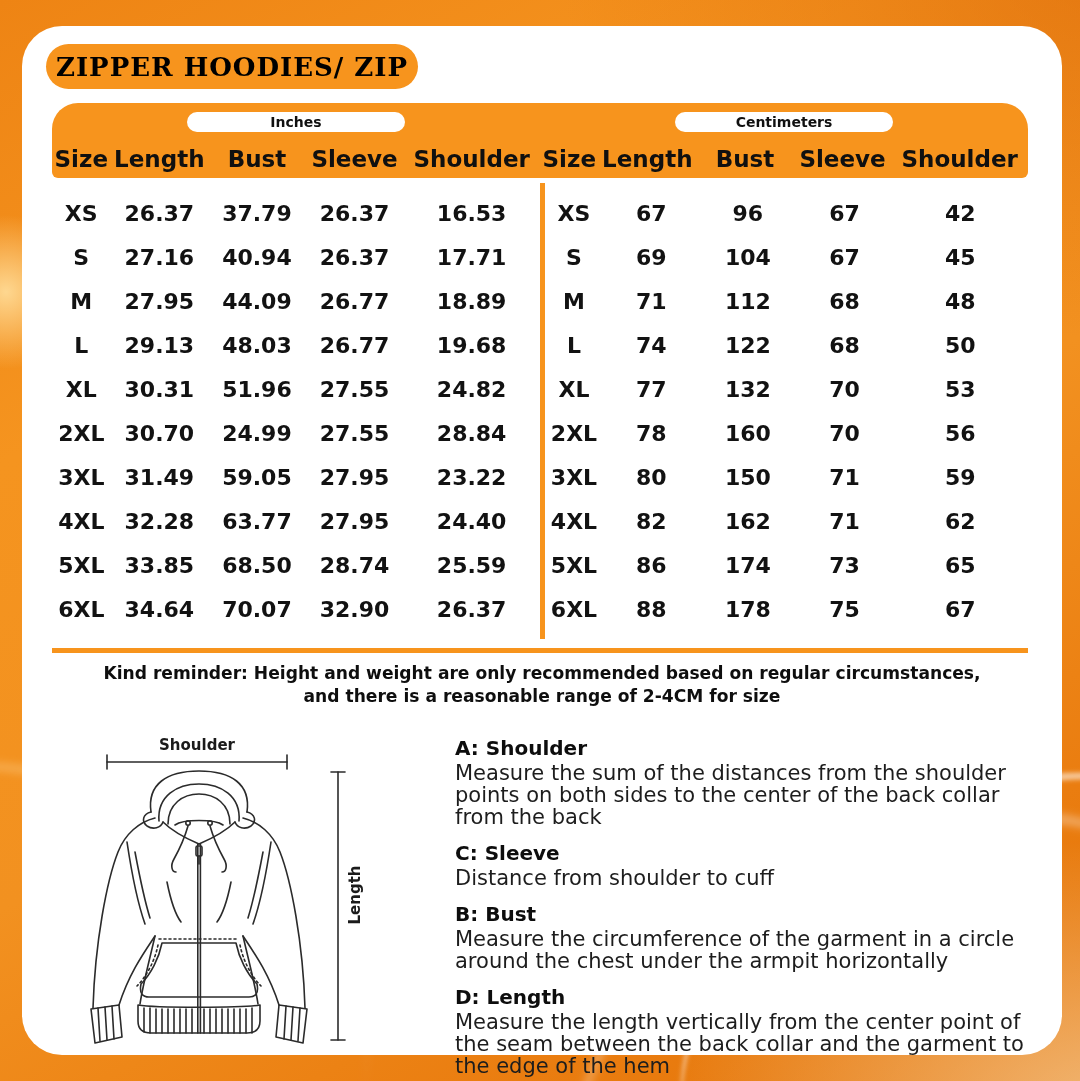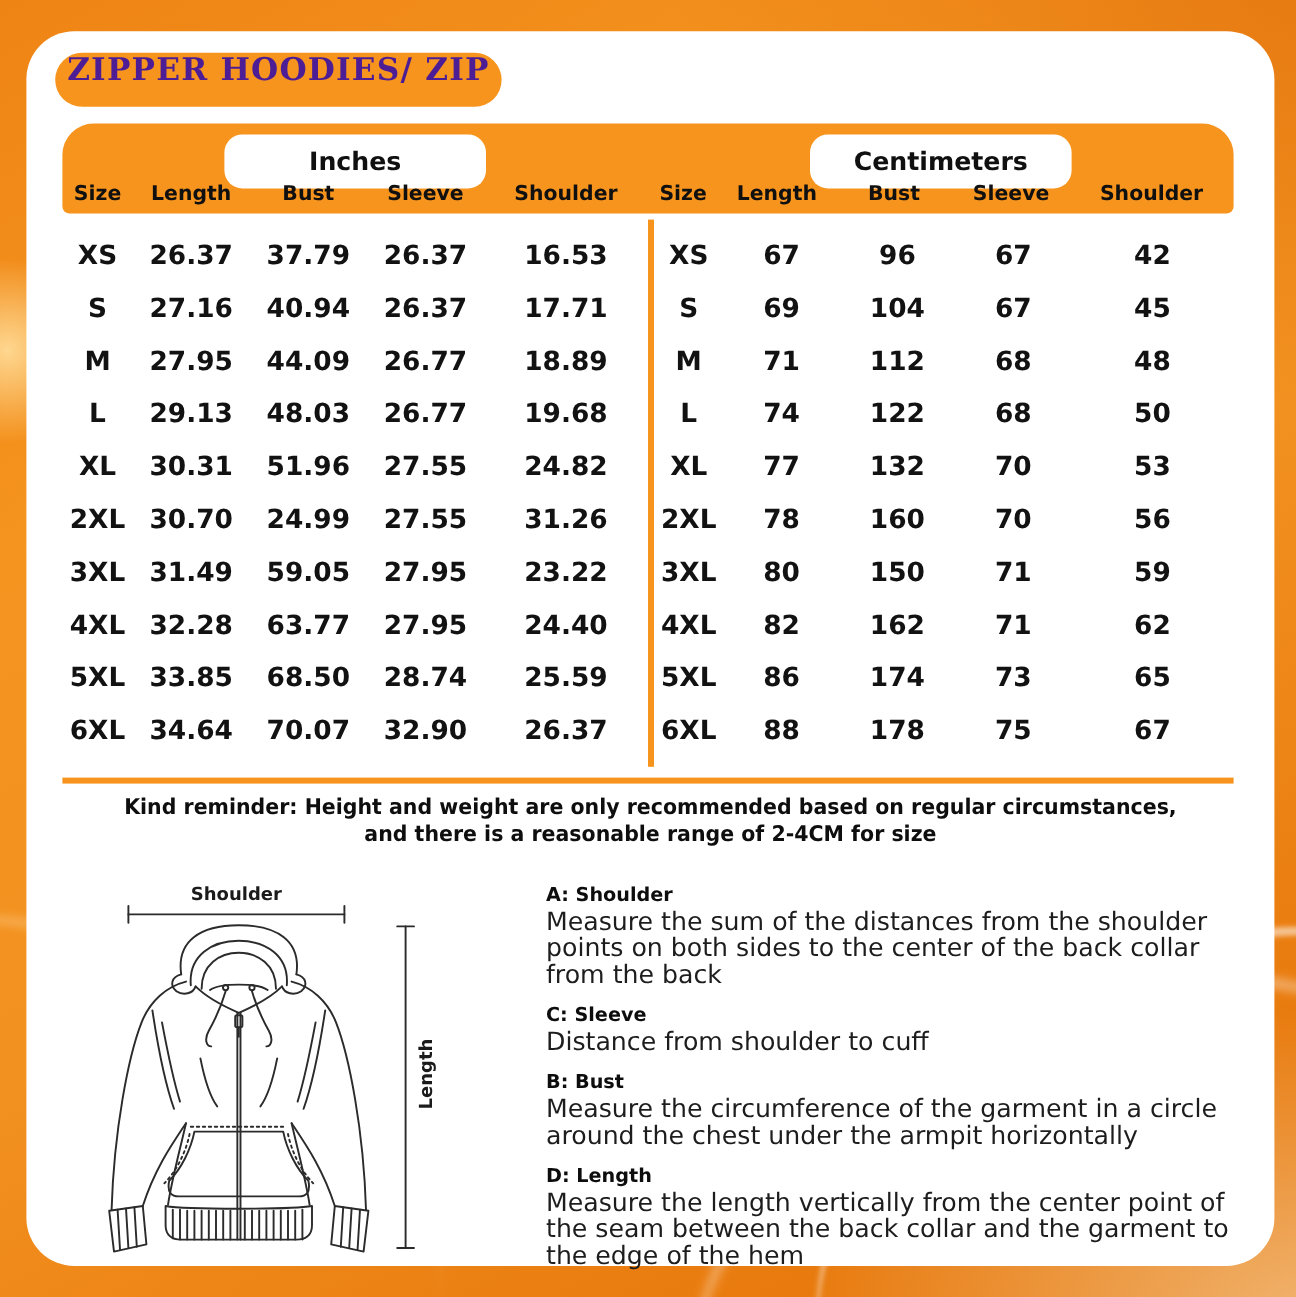--- a/index.html
+++ b/index.html
@@ -18,51 +18,51 @@
       linear-gradient(152deg,#ee8414 0%, #f5941f 28%, #f29120 55%, #ea7d10 82%, #e37307 100%);
   }
   .streak{position:absolute;border-radius:50%;pointer-events:none;}
   .streak.s1{right:-220px;bottom:-140px;width:640px;height:420px;border-top:10px solid rgba(255,255,255,.55);transform:rotate(-28deg);filter:blur(2px);}
   .streak.s2{right:-180px;bottom:-230px;width:700px;height:480px;border-top:16px solid rgba(255,255,255,.35);transform:rotate(-24deg);filter:blur(4px);}
   .streak.s3{left:-260px;bottom:-120px;width:640px;height:420px;border-top:8px solid rgba(255,230,180,.35);transform:rotate(22deg);filter:blur(4px);}
 
   .card{position:absolute;left:22px;top:26px;width:1040px;height:1029px;background:#fff;border-radius:40px;}
 
   .title-pill{position:absolute;left:46px;top:44px;width:372px;height:45px;background:var(--accent);
-    border-radius:23px;display:flex;align-items:flex-start;justify-content:center;
+    border-radius:23px;display:flex;align-items:center;justify-content:center;
     font-family:"DejaVu Serif","Liberation Serif",serif;font-weight:bold;font-size:26px;
-    color:#4c1d95;letter-spacing:1px;}
+    color:#000000;letter-spacing:1px;}
 
   .band{position:absolute;left:52px;top:103px;width:976px;height:75px;background:var(--accent);
     border-radius:26px 26px 6px 6px;display:flex;}
   .band-half{width:50%;position:relative;}
-  .unit-pill{position:absolute;top:9px;left:50%;transform:translateX(-50%);width:218px;height:45px;
+  .unit-pill{position:absolute;top:9px;left:50%;transform:translateX(-50%);width:218px;height:20px;
     background:#fff;border-radius:15px;display:flex;align-items:center;justify-content:center;
-    font-weight:bold;font-size:21px;color:#101010;}
+    font-weight:bold;font-size:14px;color:#101010;}
   .cols{position:absolute;left:0;right:0;bottom:6px;display:grid;grid-template-columns:12% 20% 20% 20% 28%;}
-  .cols span{text-align:center;font-weight:bold;font-size:17px;color:#101010;}
+  .cols span{text-align:center;font-weight:bold;font-size:23px;color:#101010;}
 
   .tbody{position:absolute;top:178px;padding-top:13px;}
   .tbody.left{left:52px;width:488px;}
   .tbody.right{left:545px;width:483px;}
   .trow{display:grid;grid-template-columns:12% 20% 20% 20% 28%;height:44px;align-items:center;}
   .tcell{text-align:center;font-weight:bold;font-size:22px;color:#121212;}
 
   .vdivider{position:absolute;left:540px;top:183px;width:5px;height:456px;background:var(--accent);}
   .hline{position:absolute;left:52px;top:648px;width:976px;height:5px;background:var(--accent);}
 
   .reminder{position:absolute;left:22px;top:661px;width:1040px;text-align:center;
     font-weight:bold;font-size:18px;line-height:23px;color:#0e0e0e;transform:scaleX(.95);}
 
   .diagram{position:absolute;left:55px;top:722px;width:330px;height:330px;}
   .diagram svg{display:block;}
   .dim-text{font-family:"DejaVu Sans","Liberation Sans",sans-serif;font-weight:bold;font-size:15px;fill:#1b1b1b;}
 
   .instructions{position:absolute;left:455px;top:736px;width:580px;display:flex;flex-direction:column;gap:13px;}
-  .instr h3{margin:0 0 2px 0;font-size:16px;font-weight:bold;color:#0d0d0d;}
+  .instr h3{margin:0 0 2px 0;font-size:20px;font-weight:bold;color:#0d0d0d;}
   .instr p{margin:0;font-size:21px;line-height:22px;color:#1d1d1d;}
 </style>
 </head>
 <body>
 
 <div class="streak s2"></div>
 <div class="streak s1"></div>
 <div class="streak s3"></div>
 
 <div class="card"></div>
@@ -132,21 +132,21 @@
       <span class="tcell">30.31</span>
       <span class="tcell">51.96</span>
       <span class="tcell">27.55</span>
       <span class="tcell">24.82</span>
     </div>
     <div class="trow">
       <span class="tcell">2XL</span>
       <span class="tcell">30.70</span>
       <span class="tcell">24.99</span>
       <span class="tcell">27.55</span>
-      <span class="tcell">31.26</span>
+      <span class="tcell">28.84</span>
     </div>
     <div class="trow">
       <span class="tcell">3XL</span>
       <span class="tcell">31.49</span>
       <span class="tcell">59.05</span>
       <span class="tcell">27.95</span>
       <span class="tcell">23.22</span>
     </div>
     <div class="trow">
       <span class="tcell">4XL</span>

